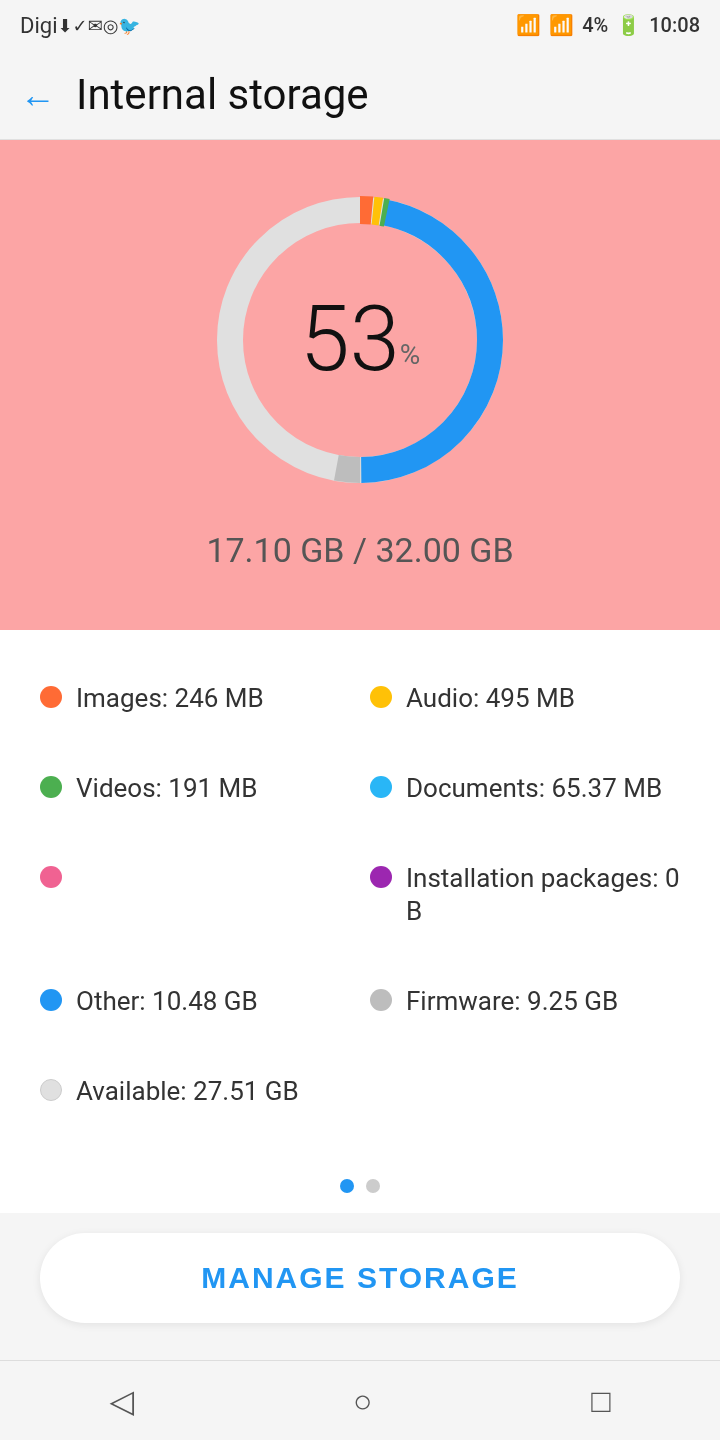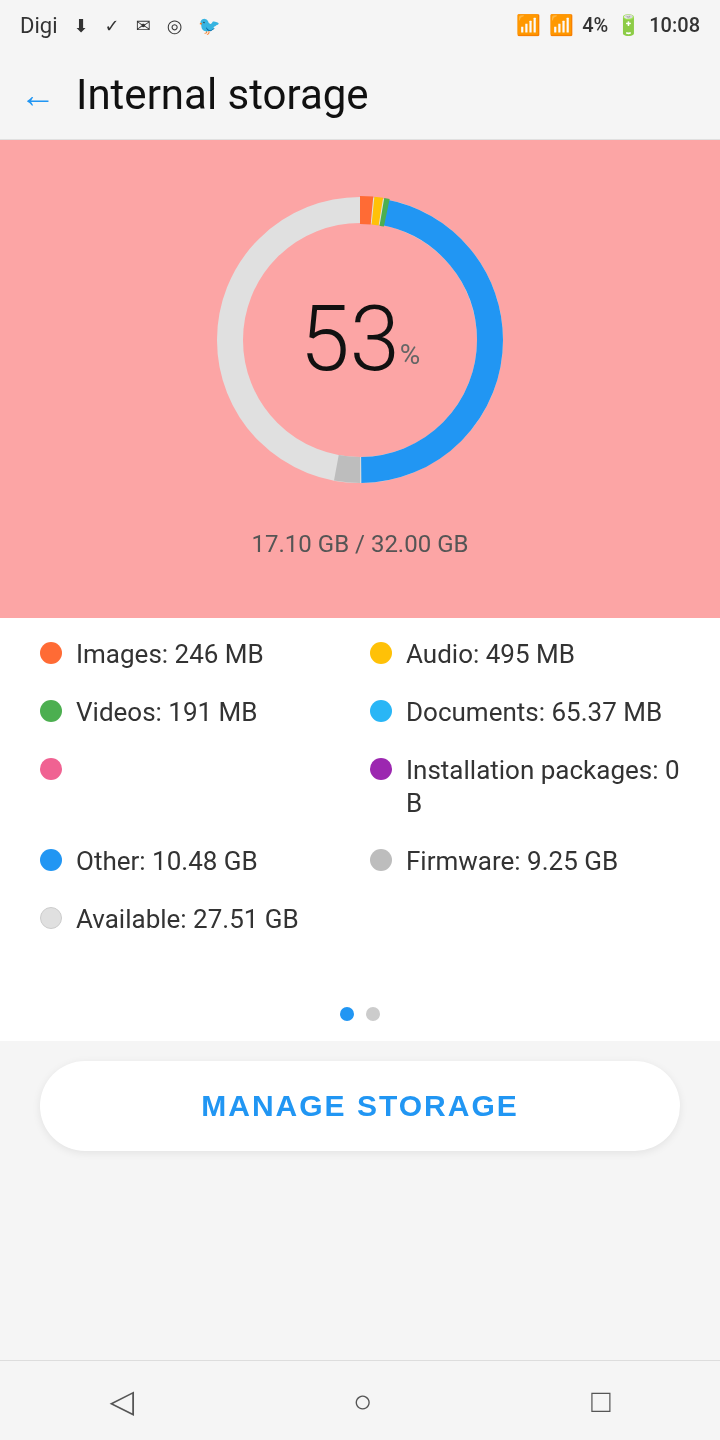--- a/index.html
+++ b/index.html
@@ -18,21 +18,21 @@
       background: #f5f5f5;
       height: 50px;
       display: flex;
       align-items: center;
       justify-content: space-between;
       padding: 0 20px;
     }
     .status-left {
       display: flex;
       align-items: center;
-      gap: 16px;
+      gap: 0;
       font-size: 22px;
       color: #333;
     }
     .status-right {
       display: flex;
       align-items: center;
       gap: 8px;
       font-size: 20px;
       color: #333;
       font-weight: 500;
@@ -96,39 +96,40 @@
       font-weight: 300;
       color: #111;
       line-height: 1;
     }
     .donut-percent-sign {
       font-size: 28px;
       color: #666;
       vertical-align: super;
     }
     .storage-text {
-      font-size: 24px;
+      font-size: 34px;
       color: #555;
       margin-top: 10px;
     }
 
     
     .legend-section {
       background: #ffffff;
       padding: 20px 40px 40px;
     }
     .legend-grid {
       display: grid;
       grid-template-columns: 1fr 1fr;
       gap: 24px 20px;
     }
     .legend-item {
       display: flex;
       align-items: flex-start;
       gap: 14px;
+      margin-top: 32px;
     }
     .legend-dot {
       width: 22px;
       height: 22px;
       border-radius: 50%;
       flex-shrink: 0;
       margin-top: 4px;
     }
     .legend-label {
       font-size: 26px;

